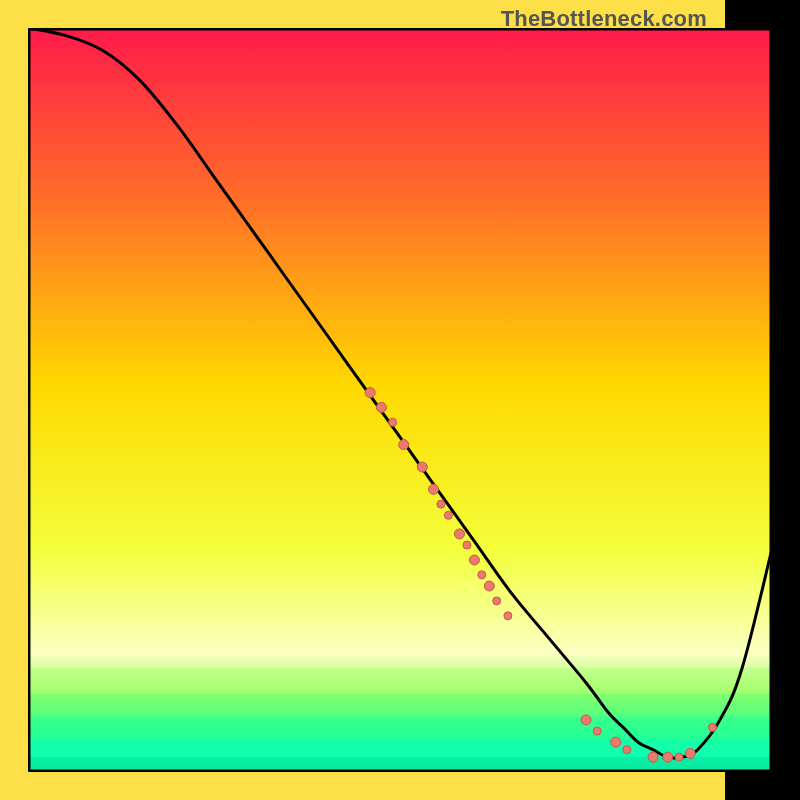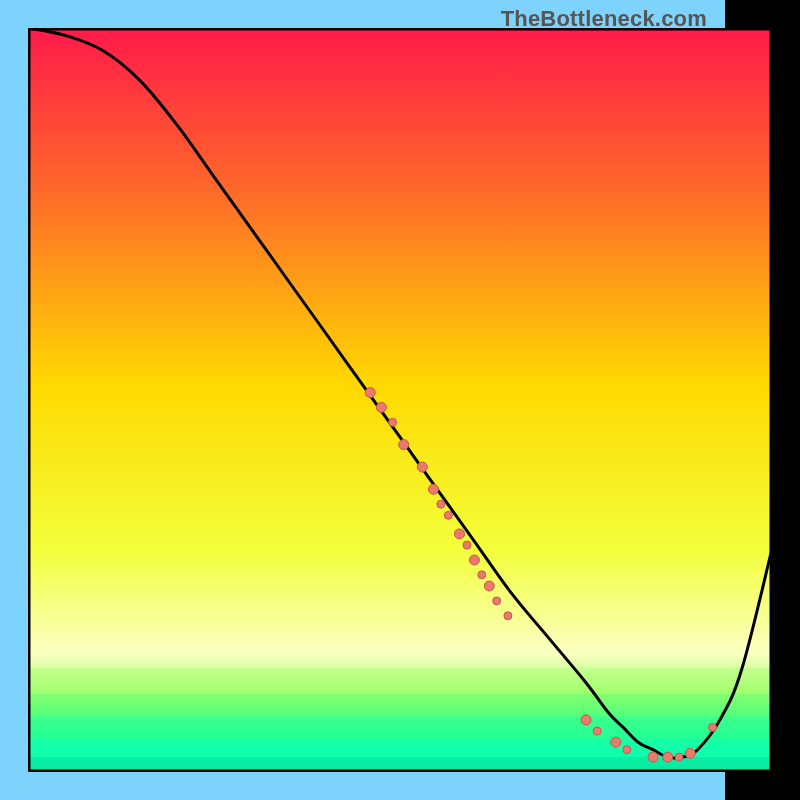--- a/index.html
+++ b/index.html
@@ -8,21 +8,21 @@
     width: 800px;
     height: 800px;
     background: #000;
     font-family: Arial, Helvetica, sans-serif;
     overflow: hidden;
   }
   .outer {
     position: relative;
     width: 725px;
     height: 800px;
-    background: #7dd3fc;
+    background: #fde047;
   }
   .watermark {
     position: absolute;
     top: 6px;
     right: 18px;
     color: #555;
     font-size: 22px;
     font-weight: 600;
     letter-spacing: 0.2px;
     z-index: 40;

